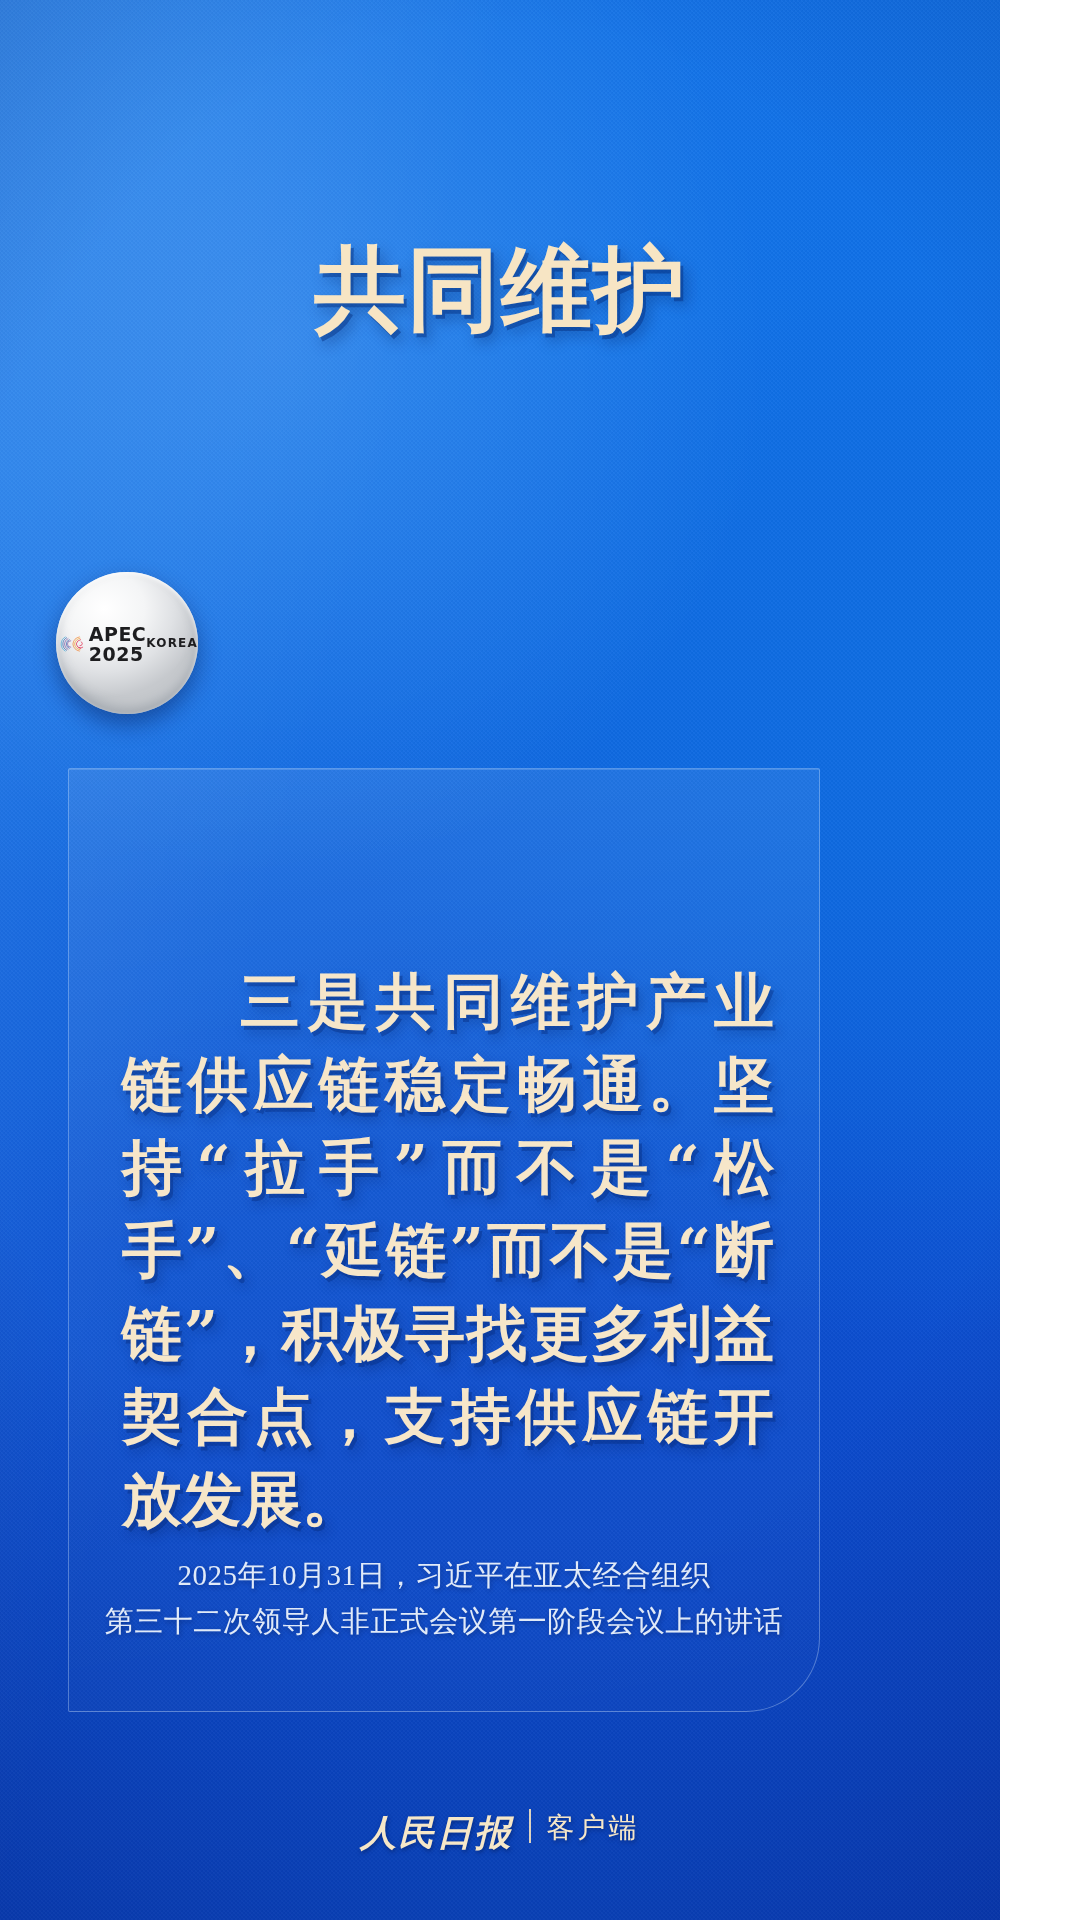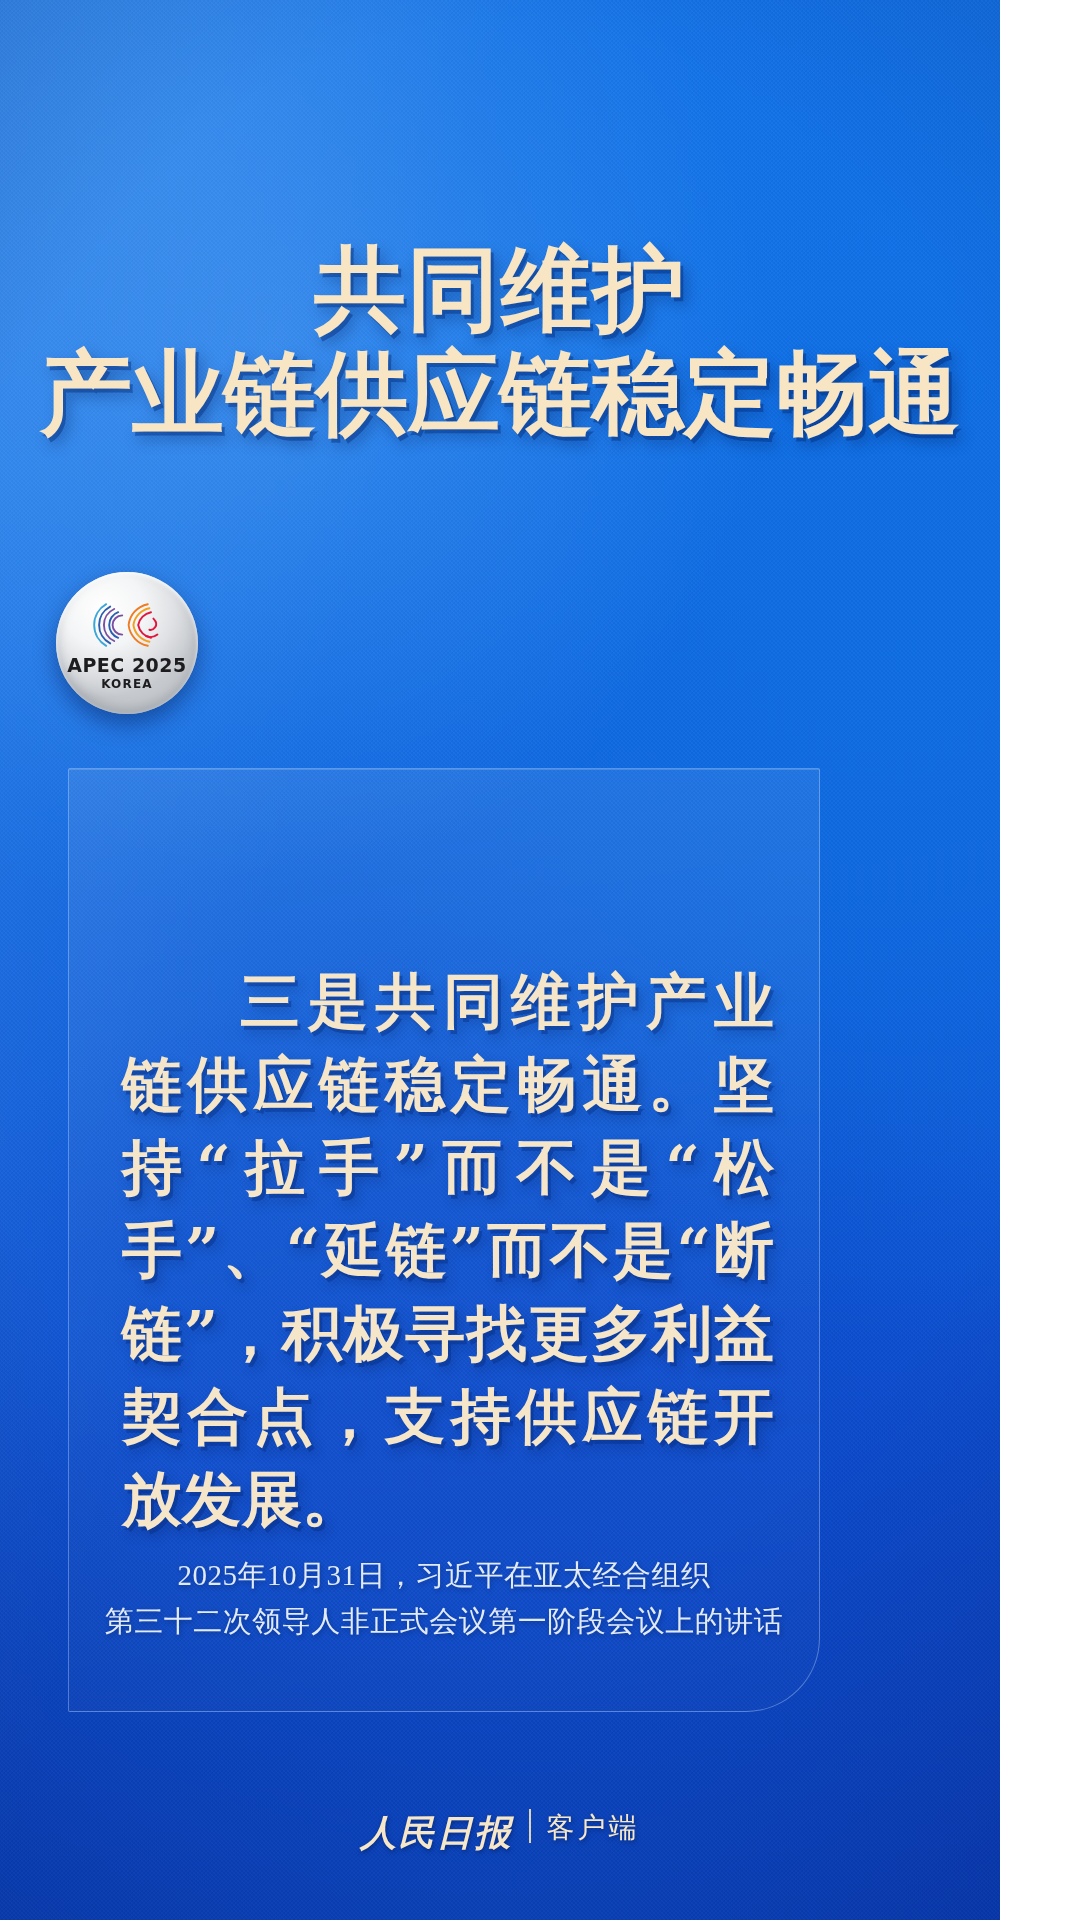--- a/index.html
+++ b/index.html
@@ -70,21 +70,21 @@
     position:absolute;
     left:56px; top:572px;
     width:142px; height:142px;
     border-radius:50%;
     background:
       radial-gradient(68% 62% at 34% 26%, #ffffff 0%, #f4f5f6 42%, #dfe1e4 72%, #c6c9cd 100%);
     box-shadow:
       0 10px 22px rgba(0,14,64,.40),
       inset 0 2px 4px rgba(255,255,255,.95),
       inset 0 -6px 12px rgba(120,128,140,.45);
-    display:flex; flex-direction:column;
+    display:flex; flex-direction:row;
     align-items:center; justify-content:center;
     z-index:9;
   }
   .apec-badge svg{ display:block; width:96px; height:58px; margin-top:2px; }
   .apec-badge .apec-line1{
     font-family:"DejaVu Sans","Liberation Sans", sans-serif;
     font-weight:bold; font-size:19px; letter-spacing:.5px;
     color:#1d1d1f; line-height:20px; margin-top:1px;
   }
   .apec-badge .apec-line2{
@@ -176,21 +176,20 @@
 <body>
 
 <div class="poster">
 
   <div class="texture"></div>
   <div class="sheen"></div>
   <div class="vignette"></div>
 
   <div class="headline">
     <span class="hl l1">共同维护</span>
-    <span class="hl l2">产业链供应链稳定畅通</span>
   </div>
 
   <div class="apec-badge">
     <svg viewBox="0 0 120 72">
       <g fill="none" stroke-linecap="round">
         <path d="M34 10 A30 30 0 0 0 34 62" stroke="#3aa7d9" stroke-width="2.4"></path>
         <path d="M39 13 A26 26 0 0 0 39 59" stroke="#2a5fb0" stroke-width="2.4"></path>
         <path d="M44 16 A22 22 0 0 0 44 56" stroke="#7a4fa3" stroke-width="2.4"></path>
         <path d="M49 20 A17 17 0 0 0 49 52" stroke="#2a5fb0" stroke-width="2.4"></path>
         <path d="M54 24 A12 12 0 0 0 54 48" stroke="#7a4fa3" stroke-width="2.4"></path>

